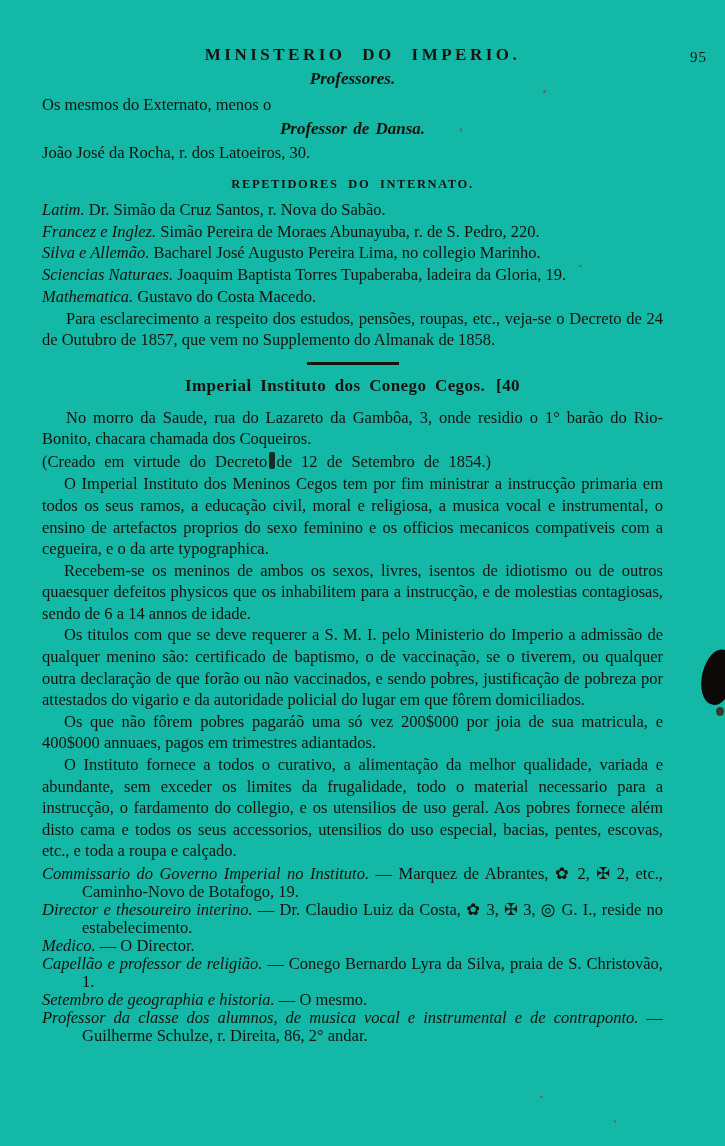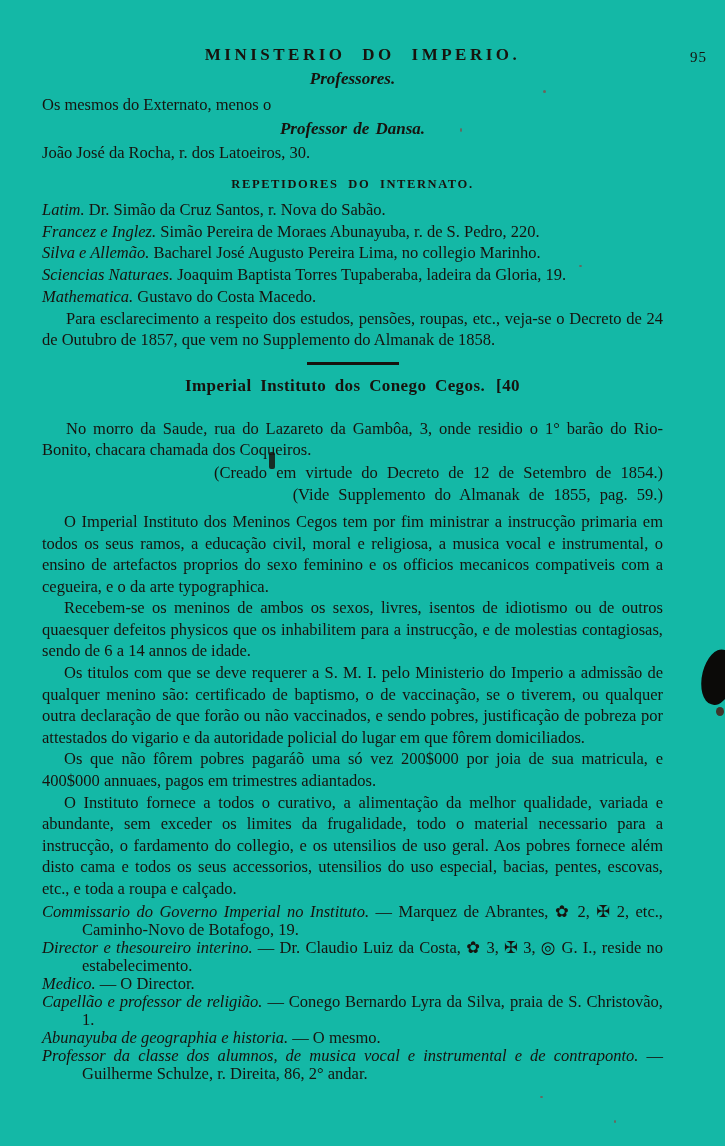--- a/index.html
+++ b/index.html
@@ -31,22 +31,22 @@
   .plain-line { line-height: 23px; }
   .sc-heading {
     font-size: 12.5px; font-weight: bold; letter-spacing: 1.6px; word-spacing: 5px;
     text-align: center; margin: 10px 0 3px;
   }
   .rep-item { line-height: 21.8px; }
   .note { text-align: justify; text-indent: 24px; }
   .divider { width: 92px; height: 3px; background: #17130e; margin: 11px auto 10px; }
   .inst-heading { font-weight: bold; font-size: 17px; letter-spacing: 0.4px; word-spacing: 4px; }
   .sig { margin-left: 11px; }
-  .addr { text-align: justify; text-indent: 24px; margin-top: 21px; }
-  .paren { text-align: right; margin: 1px 0; word-spacing: 5px; font-family: Liberation Serif, serif; }
+  .addr { text-align: justify; text-indent: 24px; margin-top: 10px; }
+  .paren { text-align: left; margin: 1px 0; word-spacing: 5px; font-family: Liberation Serif, serif; }
   .paren.last { margin-bottom: 5px; }
   .para { text-align: justify; text-indent: 22px; }
   .staff { margin-top: 3px; }
   .staff-item { padding-left: 40px; text-indent: -40px; text-align: justify; line-height: 18px; }
 
   
   .blob {
     position: absolute; right: -8px; top: 649px; width: 31px; height: 56px;
     background: #0b0a08; border-radius: 55% 40% 48% 60%; transform: rotate(14deg);
   }
@@ -93,36 +93,35 @@
     </div>
 
     <p class="note">Para esclarecimento a respeito dos estudos, pensões, roupas, etc., veja-se o Decreto de 24 de Outubro de 1857, que vem no Supplemento do Almanak de 1858.</p>
 
     <div class="divider"></div>
 
     <p class="center inst-heading"><span>Imperial Instituto dos Conego Cegos.</span><span class="sig">[40</span></p>
 
     <p class="addr">No morro da Saude, rua do Lazareto da Gambôa, 3, onde residio o 1° barão do Rio-Bonito, chacara chamada dos Coqueiros.</p>
     <p class="paren">(Creado em virtude do Decreto de 12 de Setembro de 1854.)</p>
-    <p class="paren last">(Vide Supplemento do Almanak de 1855, pag. 59.)</p>
 
     <div class="body-paras">
       <p class="para">O Imperial Instituto dos Meninos Cegos tem por fim ministrar a instrucção primaria em todos os seus ramos, a educação civil, moral e religiosa, a musica vocal e instrumental, o ensino de artefactos proprios do sexo feminino e os officios mecanicos compativeis com a cegueira, e o da arte typographica.</p>
       <p class="para">Recebem-se os meninos de ambos os sexos, livres, isentos de idiotismo ou de outros quaesquer defeitos physicos que os inhabilitem para a instrucção, e de molestias contagiosas, sendo de 6 a 14 annos de idade.</p>
       <p class="para">Os titulos com que se deve requerer a S. M. I. pelo Ministerio do Imperio a admissão de qualquer menino são: certificado de baptismo, o de vaccinação, se o tiverem, ou qualquer outra declaração de que forão ou não vaccinados, e sendo pobres, justificação de pobreza por attestados do vigario e da autoridade policial do lugar em que fôrem domiciliados.</p>
       <p class="para">Os que não fôrem pobres pagaráõ uma só vez 200$000 por joia de sua matricula, e 400$000 annuaes, pagos em trimestres adiantados.</p>
       <p class="para">O Instituto fornece a todos o curativo, a alimentação da melhor qualidade, variada e abundante, sem exceder os limites da frugalidade, todo o material necessario para a instrucção, o fardamento do collegio, e os utensilios de uso geral. Aos pobres fornece além disto cama e todos os seus accessorios, utensilios do uso especial, bacias, pentes, escovas, etc., e toda a roupa e calçado.</p>
     </div>
 
     <div class="staff">
       <p class="staff-item"><span class="it">Commissario do Governo Imperial no Instituto.</span> <span>— Marquez de Abrantes, ✿ 2, ✠ 2, etc., Caminho-Novo de Botafogo, 19.</span></p>
       <p class="staff-item"><span class="it">Director e thesoureiro interino.</span> <span>— Dr. Claudio Luiz da Costa, ✿ 3, ✠ 3, ◎ G. I., reside no estabelecimento.</span></p>
       <p class="staff-item"><span class="it">Medico.</span> <span>— O Director.</span></p>
       <p class="staff-item"><span class="it">Capellão e professor de religião.</span> <span>— Conego Bernardo Lyra da Silva, praia de S. Christovão, 1.</span></p>
-      <p class="staff-item"><span class="it">Abunayuba de geographia e historia.</span> <span>— O mesmo.</span></p>
+      <p class="staff-item"><span class="it">Setembro de geographia e historia.</span> <span>— O mesmo.</span></p>
       <p class="staff-item"><span class="it">Professor da classe dos alumnos, de musica vocal e instrumental e de contraponto.</span> <span>— Guilherme Schulze, r. Direita, 86, 2° andar.</span></p>
 
     </div>
 
   </div>
 
   <div class="blob"></div>
   <div class="blob-tail"></div>
   <div class="smudge"></div>
   <div class="speck s1"></div>

